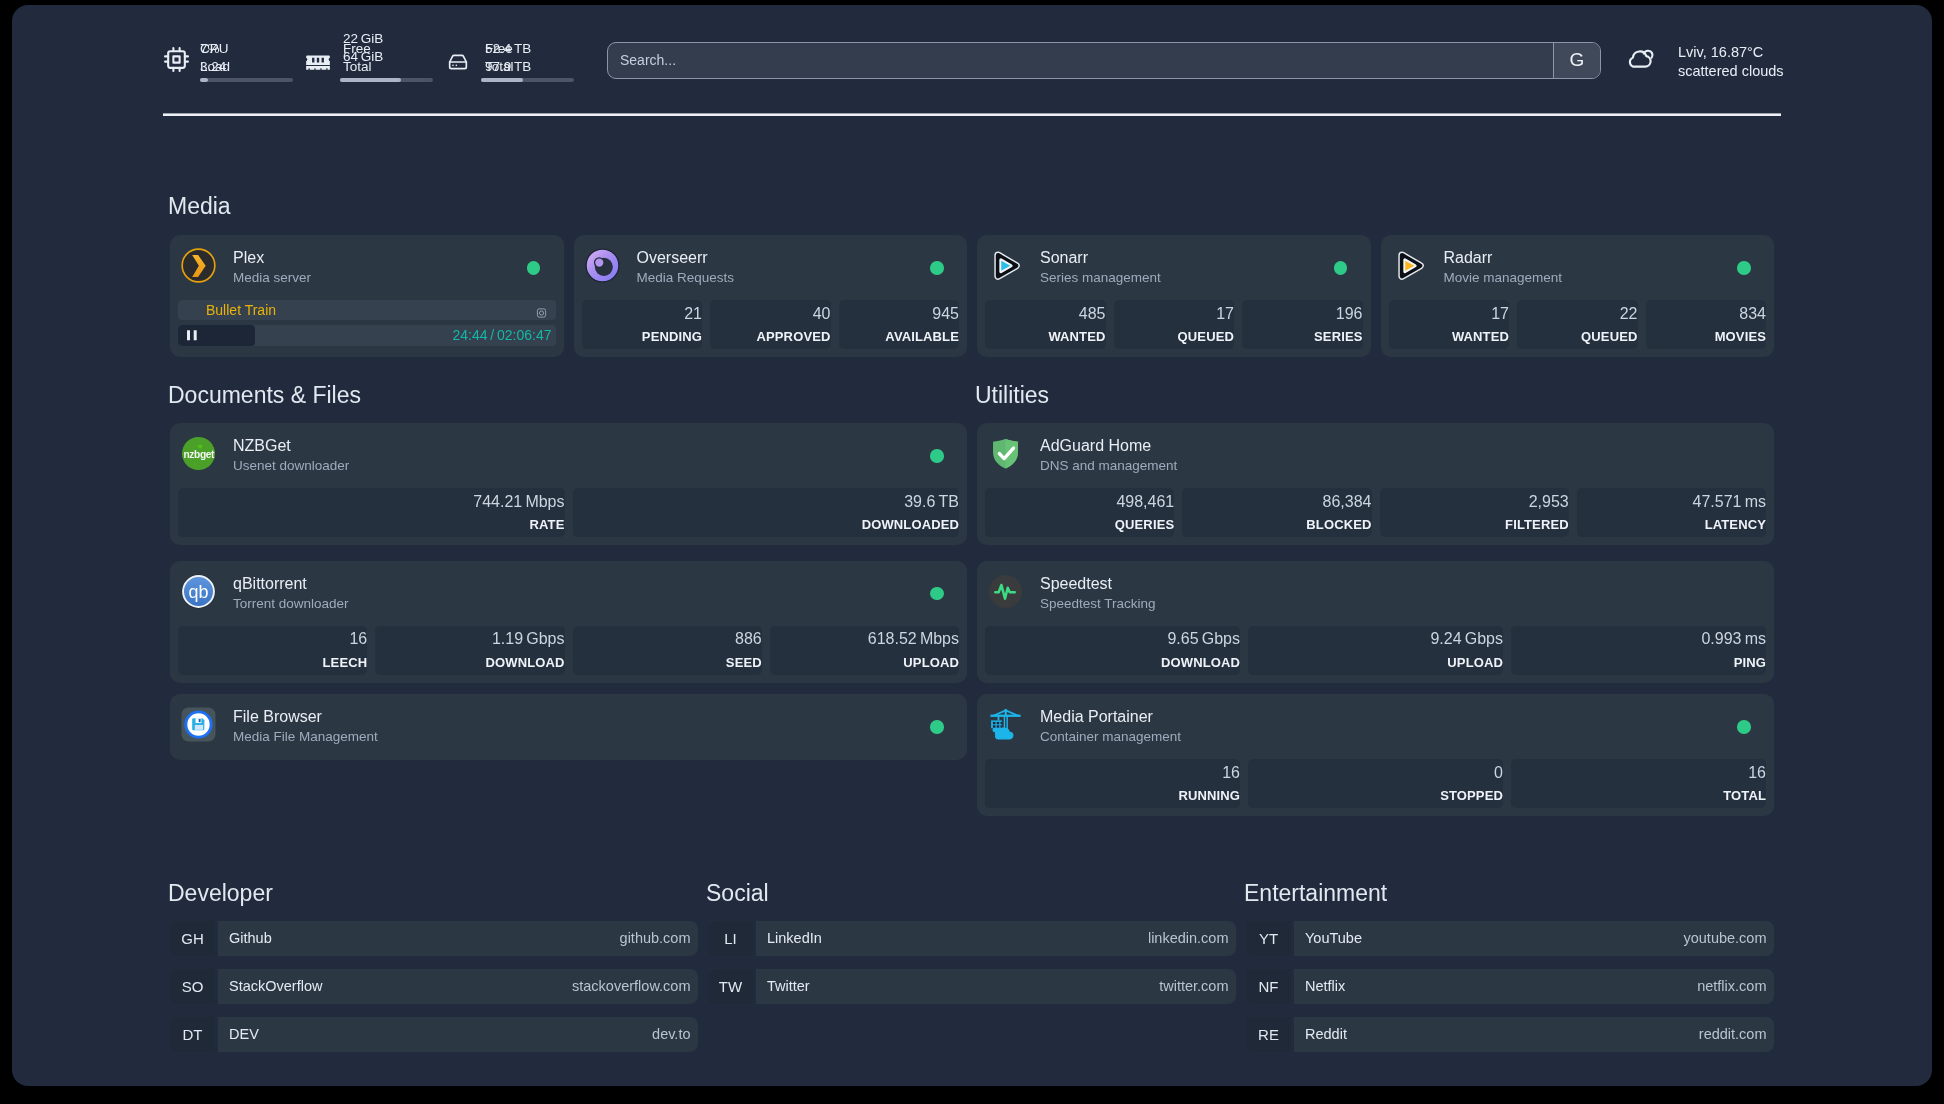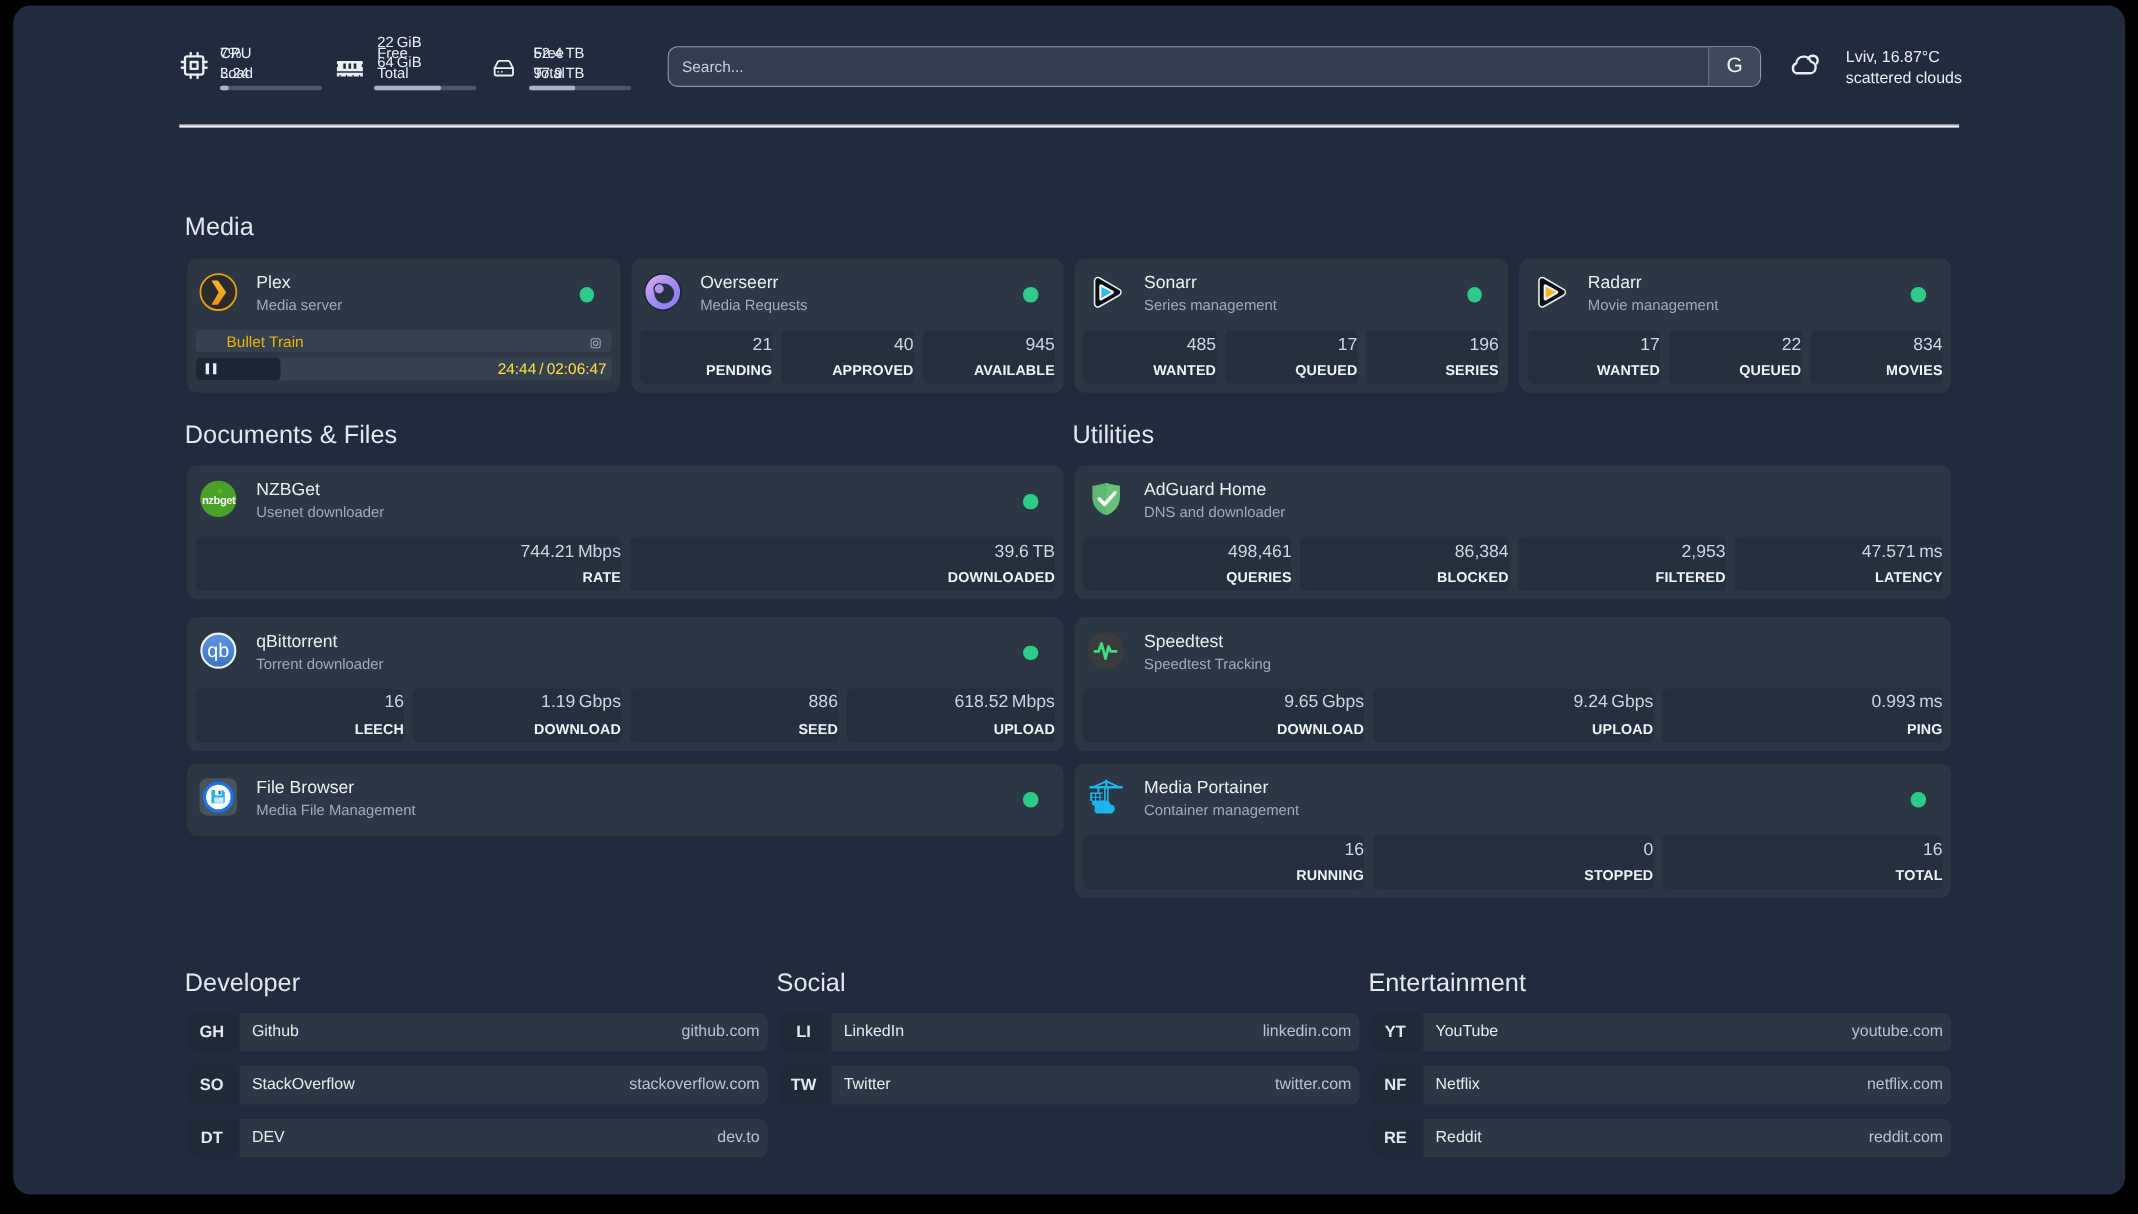--- a/index.html
+++ b/index.html
@@ -14,23 +14,23 @@
 .dot{position:absolute;right:23.5px;top:26px;width:13.5px;height:13.5px;border-radius:50%;background:#2dcb87}
 .stats{position:absolute;left:8px;right:8px;top:65px;height:49px;display:flex;gap:8px}
 .box{flex:1;background:#25303f;border-radius:5px;text-align:right;padding-top:3.5px}
 .v{font-size:16px;color:#ccd5e0;line-height:20px}
 .l{font-size:13px;font-weight:bold;color:#eff3f8;line-height:17px;letter-spacing:.01em;margin-top:4.5px}
 .prow{position:absolute;left:8px;right:8px;background:#36414f;border-radius:4px;overflow:hidden}
 .pt{position:absolute;left:28px;top:50%;transform:translateY(-50%);font-size:14px;color:#eab308}
 .cam{position:absolute;right:8.5px;top:50%;transform:translateY(-50%);height:11px}
 .pfill{position:absolute;left:0;top:0;bottom:0;width:20.5%;background:#1c2636;border-radius:4px}
 .pbars{position:absolute;left:8.5px;top:50%;transform:translateY(-50%);width:3.5px;height:9.5px;background:#e9eef5;box-shadow:6.7px 0 0 #e9eef5}
-.ptime{position:absolute;right:4px;top:50%;transform:translateY(-50%);font-size:14px;color:#fde047}
+.ptime{position:absolute;right:4px;top:50%;transform:translateY(-50%);font-size:14px;color:#14b8a6}
 .bm{position:absolute;height:35.5px}
-.ab{position:absolute;left:0;top:0;bottom:0;width:45px;border-radius:8px 0 0 8px;background:#1f2937;color:#e2e8f2;font-size:15px;font-weight:700;display:flex;align-items:center;justify-content:center}
+.ab{position:absolute;left:0;top:0;bottom:0;width:45px;border-radius:8px 0 0 8px;background:#1f2937;color:#e2e8f2;font-size:15px;font-weight:400;display:flex;align-items:center;justify-content:center}
 .bmain{position:absolute;left:48px;right:0;top:0;bottom:0;background:#2c3744;border-radius:0 8px 8px 0}
 .bn{position:absolute;left:11px;top:50%;transform:translateY(-50%);font-size:14.5px;font-weight:500;color:#e4eaf2}
 .bu{position:absolute;right:7.5px;top:50%;transform:translateY(-50%);font-size:14.5px;color:#b9c3d2}
 .tl{position:absolute;font-size:13.5px;color:#e9eef5;line-height:18px}
 .tr{position:absolute;font-size:13.5px;color:#e9eef5;line-height:18px;text-align:left}
 .tbar{position:absolute;height:4px;border-radius:2px;background:#4a5568}
 .tfill{position:absolute;height:4px;border-radius:2px;background:#aab6c5}
 </style></head>
 <body>
 <div id="panel"></div>
@@ -271,21 +271,21 @@
   </div>
 <div class="sect" style="left:975px;top:382px">Utilities</div>
 <div class="card" style="left:977px;top:423px;width:797px;height:122px">
     <div class="ci"><svg width="35" height="35" viewBox="0 0 36 36">
         <path d="M18 3.2c-4.7 1.6-9 2.2-12.8 2.6v11c0 7.9 5.1 13.6 12.8 16.6 7.7-3 12.8-8.7 12.8-16.6v-11C27 5.4 22.7 4.8 18 3.2z" fill="#5fb871"></path>
         <path d="M18 3.2c4.7 1.6 9 2.2 12.8 2.6v11c0 7.9-5.1 13.6-12.8 16.6z" fill="#67c275"></path>
         <path d="M11.6 18l5 5.2 9.6-10.8" stroke="#ffffff" stroke-width="3.4" fill="none" stroke-linecap="round" stroke-linejoin="round"></path>
       </svg></div>
     <div class="ct">
       <div class="t1">AdGuard Home</div>
-      <div class="t2">DNS and downloader</div>
+      <div class="t2">DNS and management</div>
     </div>
     <div class="stats">
       <div class="box">
         <div class="v">498,461</div>
         <div class="l">QUERIES</div>
       </div>
       <div class="box">
         <div class="v">86,384</div>
         <div class="l">BLOCKED</div>
       </div>

